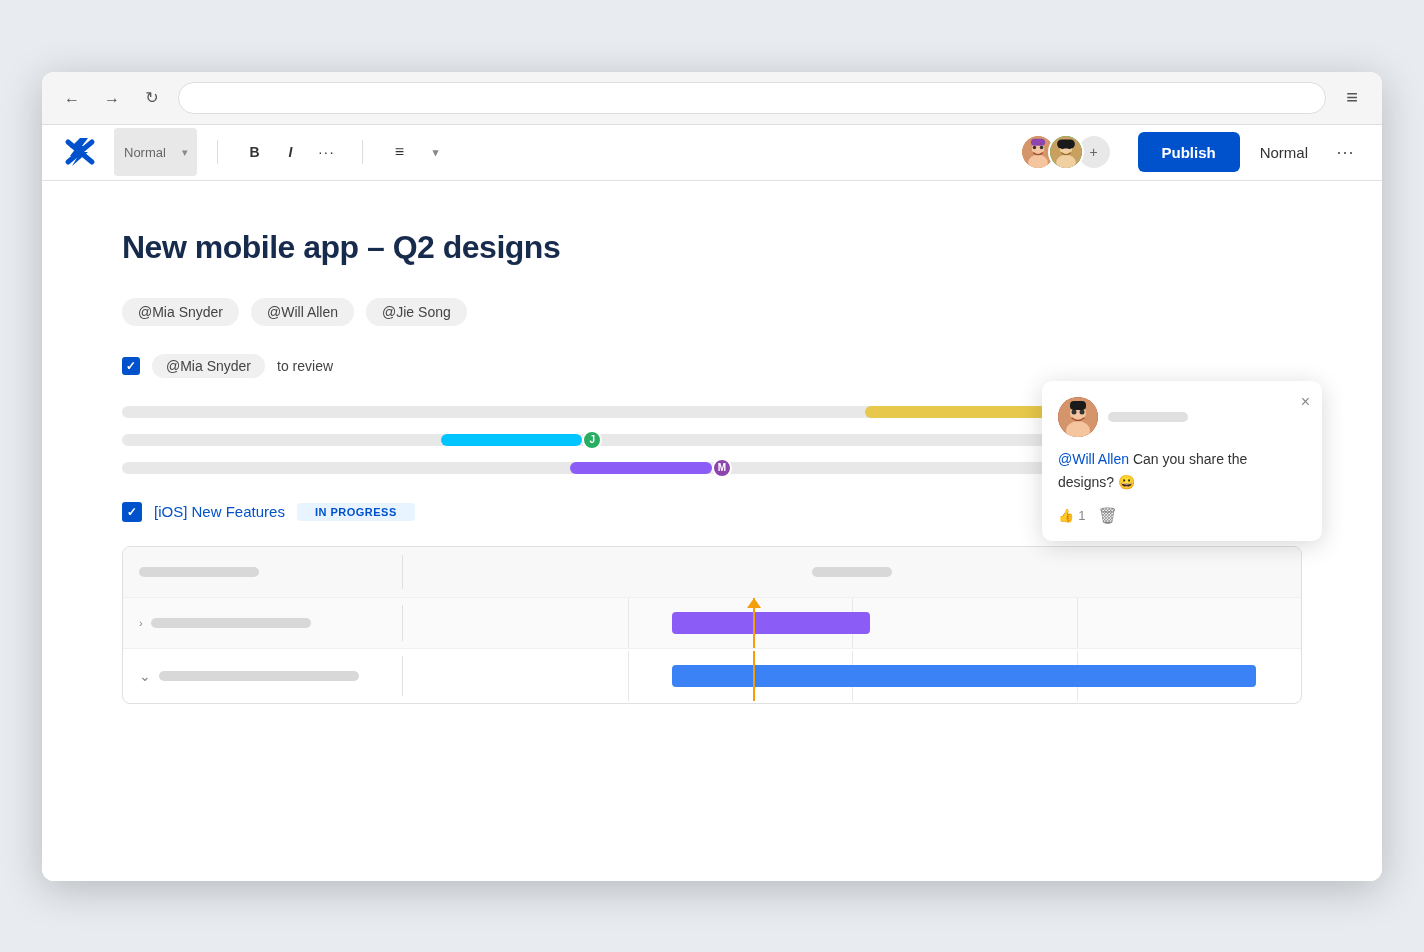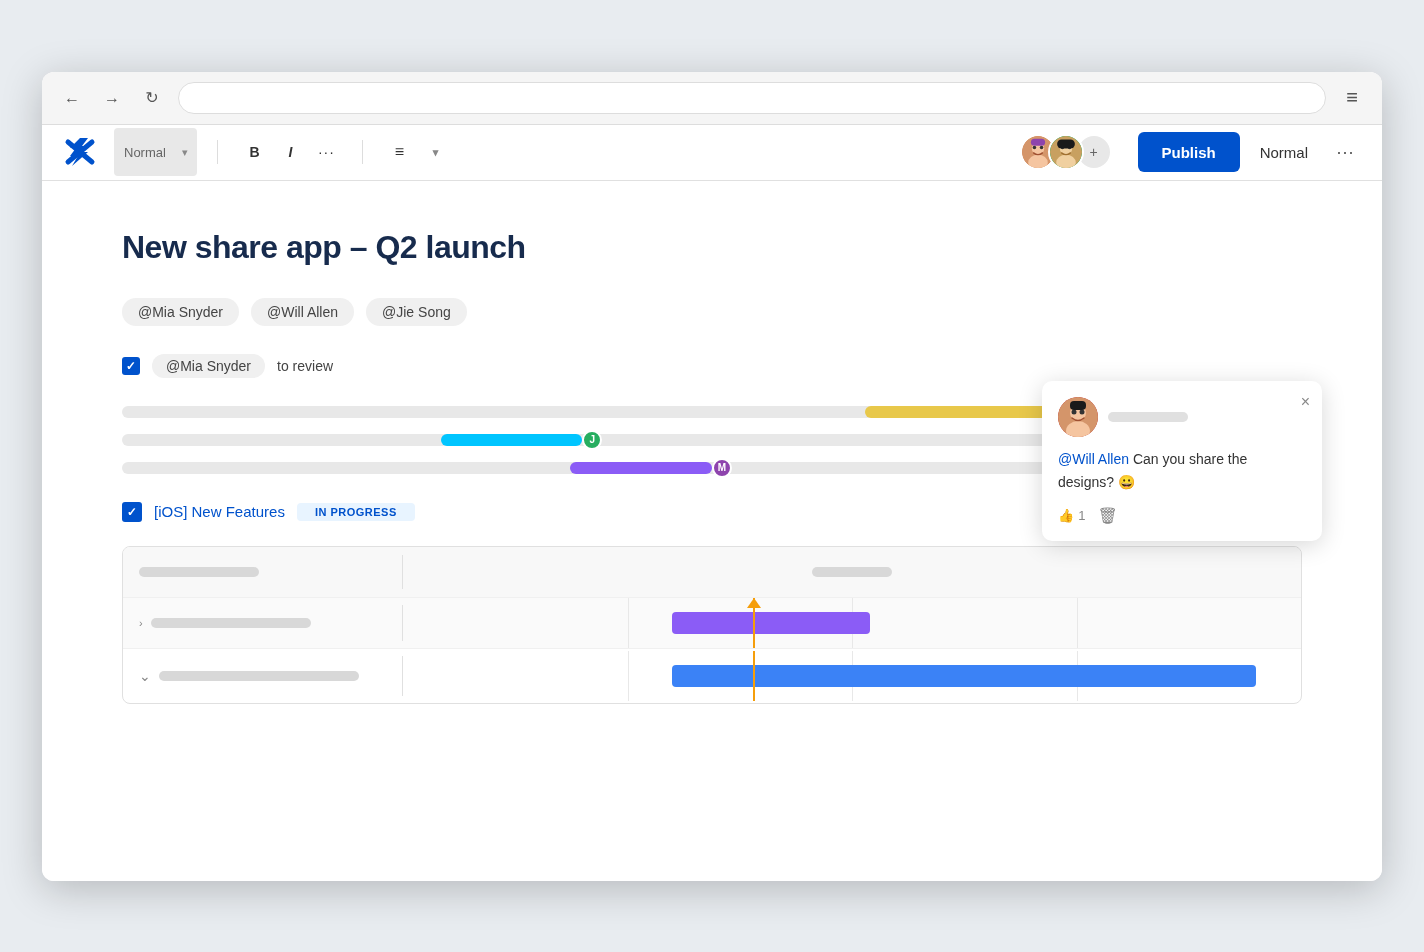--- a/index.html
+++ b/index.html
@@ -562,21 +562,21 @@
       <button class="publish-btn">Publish</button>
 
       <button class="close-btn">Normal</button>
 
       <button class="more-btn">···</button>
     </div>
   </div>
 
   <div class="main-content">
 
-    <h1 class="page-title">New share app – Q2 launch</h1>
+    <h1 class="page-title">New mobile app – Q2 designs</h1>
 
     <div class="mention-tags">
       <span class="mention-tag">@Mia Snyder</span>
       <span class="mention-tag">@Will Allen</span>
       <span class="mention-tag">@Jie Song</span>
     </div>
 
     <div class="task-row">
       <div class="task-checkbox"></div>
       <span class="task-mention">@Mia Snyder</span>

